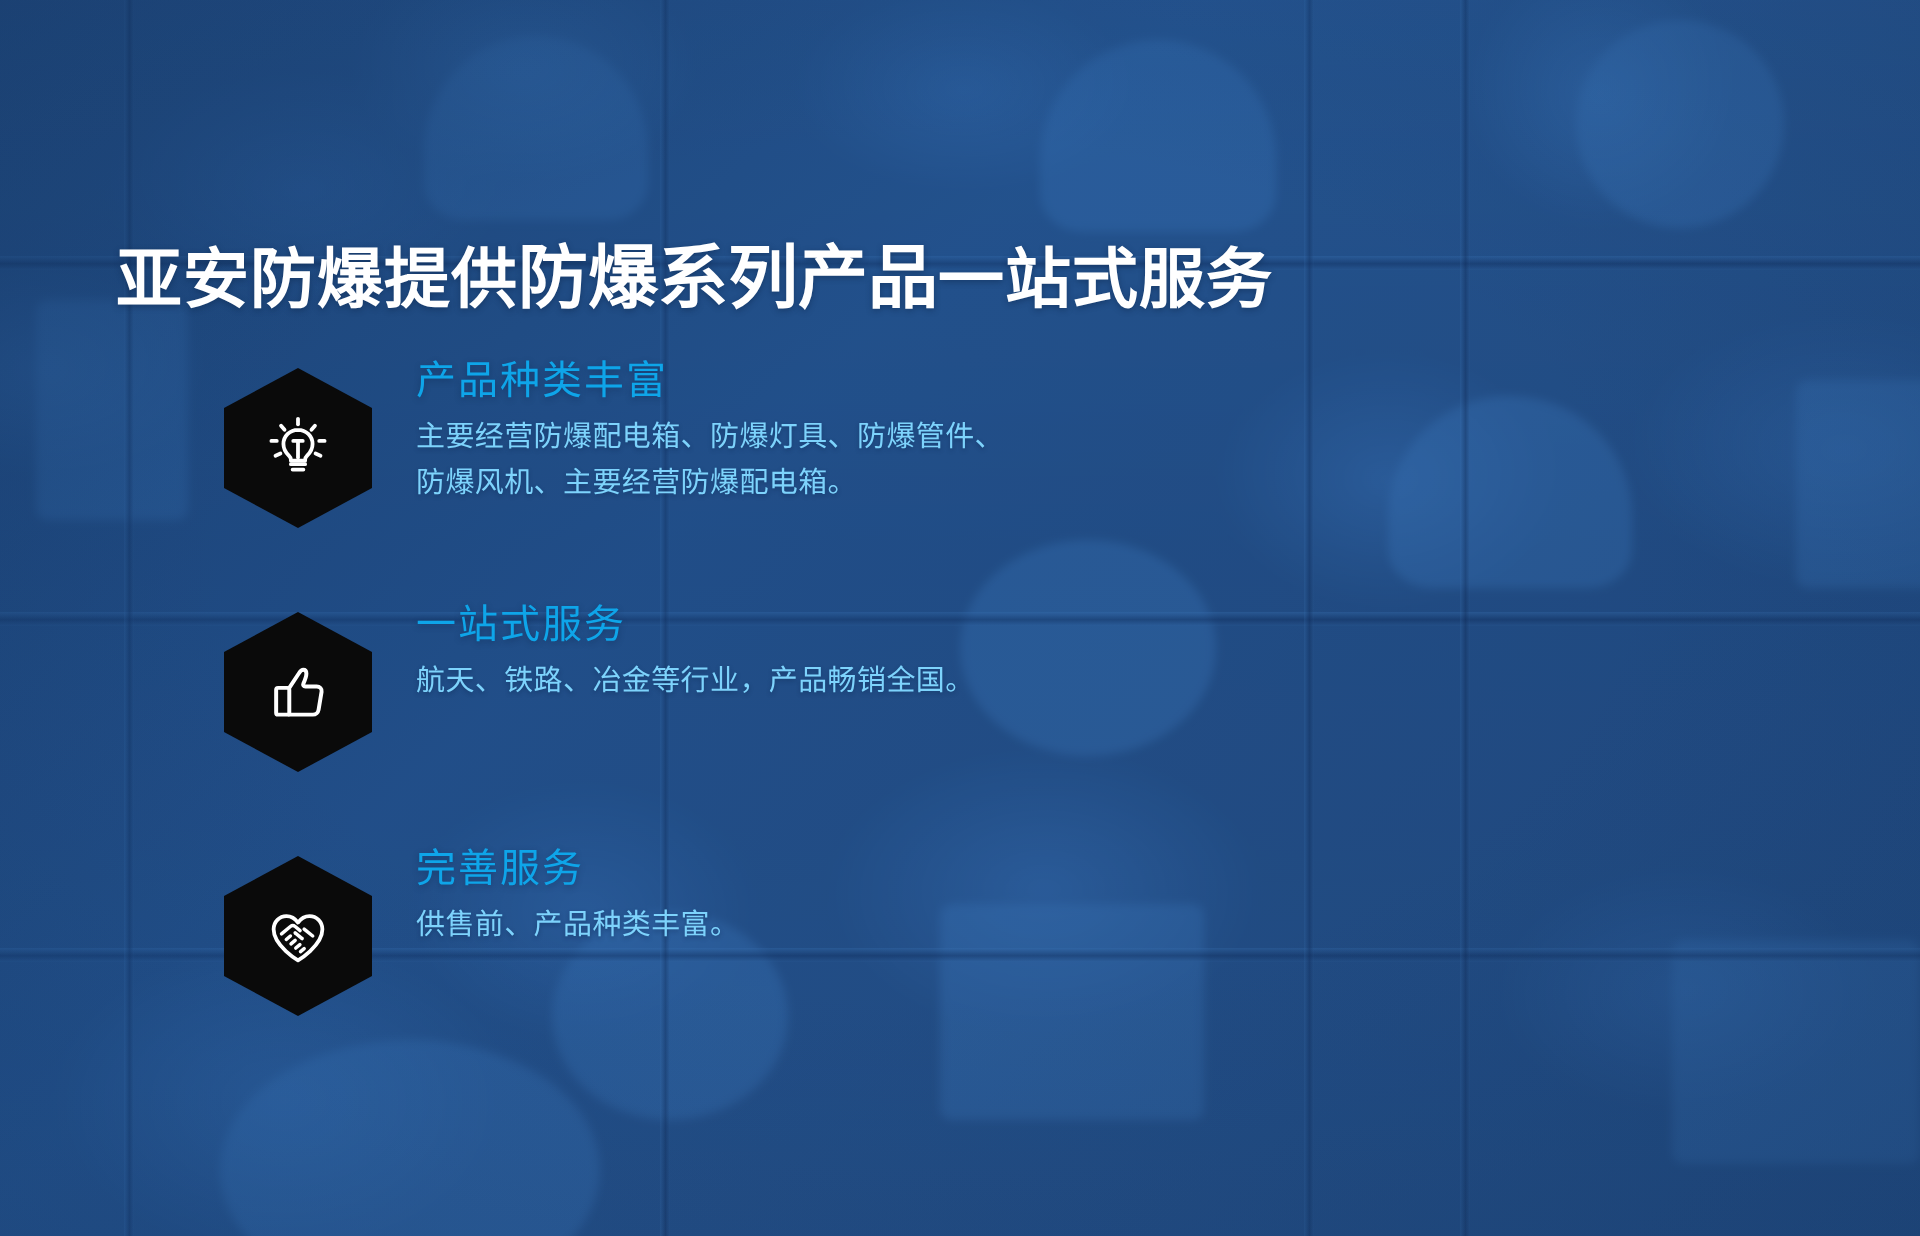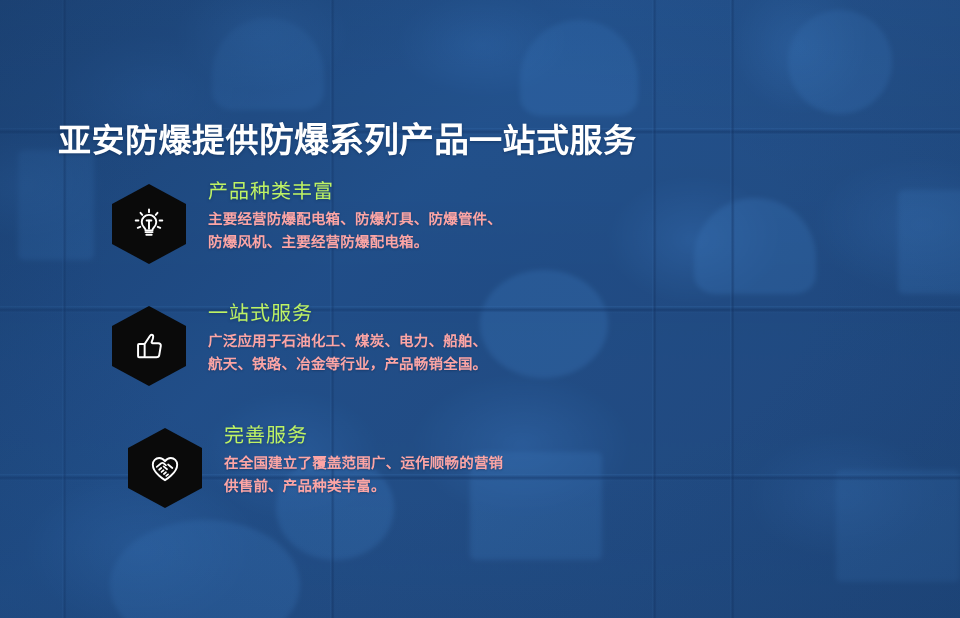--- a/index.html
+++ b/index.html
@@ -116,21 +116,21 @@
     left: 112px;
     top: 178px;
     width: 470px;
   }
   .feature {
     position: relative;
     min-height: 92px;
     padding-left: 96px;
     margin-bottom: 30px;
   }
-  .feature:last-child { margin-bottom: 0; margin-left: 16px; }
+  .feature:last-child { margin-bottom: 0; }
 
   .hexicon {
     position: absolute;
     left: 0;
     top: 6px;
     width: 74px;
     height: 80px;
     display: flex;
     align-items: center;
     justify-content: center;
@@ -141,33 +141,33 @@
     background: #0a0a0a;
     clip-path: polygon(50% 0%, 100% 25%, 100% 75%, 50% 100%, 0% 75%, 0% 25%);
   }
   .hexicon svg {
     position: relative;
     z-index: 2;
     display: block;
   }
 
   .f-title {
-    color: #bef264;
+    color: #0ea5e9;
     font-size: 20px;
     line-height: 26px;
     font-weight: 400;
     letter-spacing: 1px;
     margin: 0 0 4px 0;
     text-shadow: 0 1px 3px rgba(10,35,70,.40);
   }
   .f-desc {
-    color: #fca5a5;
+    color: #7dd3fc;
     font-size: 14.5px;
     line-height: 22.5px;
-    font-weight: 700;
+    font-weight: 400;
     letter-spacing: .2px;
     margin: 0;
     text-shadow: 0 1px 2px rgba(10,35,70,.38);
   }
   .f-desc span { display: block; }
 </style>
 </head>
 <body>
 
 <div id="banner">
@@ -231,38 +231,36 @@
       <div class="feature">
         <div class="hexicon">
           <div class="hexbg"></div>
           <svg width="38" height="38" viewBox="0 0 48 48" fill="none">
             <path d="M18.5 21.4l6.2-9.4c.8-1.2 1.6-2.1 2.6-2.1 1.2 0 2 .9 2 2.4 0 1.9-1 4.4-1.9 6.4-.4.9.2 1.8 1.2 1.8h7.2c2 0 3.4 1.5 3.1 3.3l-1.9 11.4c-.3 1.8-1.8 3.1-3.6 3.1H18.5" stroke="#fff" stroke-width="2.5" stroke-linejoin="round" stroke-linecap="round"></path>
             <rect x="10.2" y="21.4" width="8.3" height="16.9" rx="1.2" stroke="#fff" stroke-width="2.5" stroke-linejoin="round"></rect>
           </svg>
         </div>
         <p class="f-title">一站式服务</p>
         <p class="f-desc">
-          <span>广泛应用于石油化工、煤炭、电力、船舶、</span>
           <span>航天、铁路、冶金等行业，产品畅销全国。</span>
         </p>
       </div>
 
       <div class="feature">
         <div class="hexicon">
           <div class="hexbg"></div>
           <svg width="38" height="38" viewBox="0 0 48 48" fill="none">
             <path d="M24 39.4S8.6 30.3 8.6 19.8c0-4.8 3.7-8.4 8.1-8.4 3 0 5.6 1.7 7.3 4.1 1.7-2.4 4.3-4.1 7.3-4.1 4.4 0 8.1 3.6 8.1 8.4C39.4 30.3 24 39.4 24 39.4z" stroke="#fff" stroke-width="2.4" stroke-linejoin="round"></path>
             <path d="M13.6 22.6l5.6-4.6c.9-.7 2.1-.7 3 0l3.1 2.6" stroke="#fff" stroke-width="2.2" stroke-linecap="round" stroke-linejoin="round"></path>
             <path d="M27.9 19.6l5.4 4.4" stroke="#fff" stroke-width="2.2" stroke-linecap="round"></path>
             <path d="M16.6 26.2l2.6-2.2M19.6 29l2.6-2.2M22.6 31.6l2.6-2.2M25.6 33.9l2.3-1.9" stroke="#fff" stroke-width="2.2" stroke-linecap="round"></path>
             <path d="M22.2 22l4.4 3.6" stroke="#fff" stroke-width="2.2" stroke-linecap="round"></path>
           </svg>
         </div>
         <p class="f-title">完善服务</p>
         <p class="f-desc">
-          <span>在全国建立了覆盖范围广、运作顺畅的营销</span>
           <span>供售前、产品种类丰富。</span>
         </p>
       </div>
 
     </div>
   </div>
 </div>
 
 </body></html>

